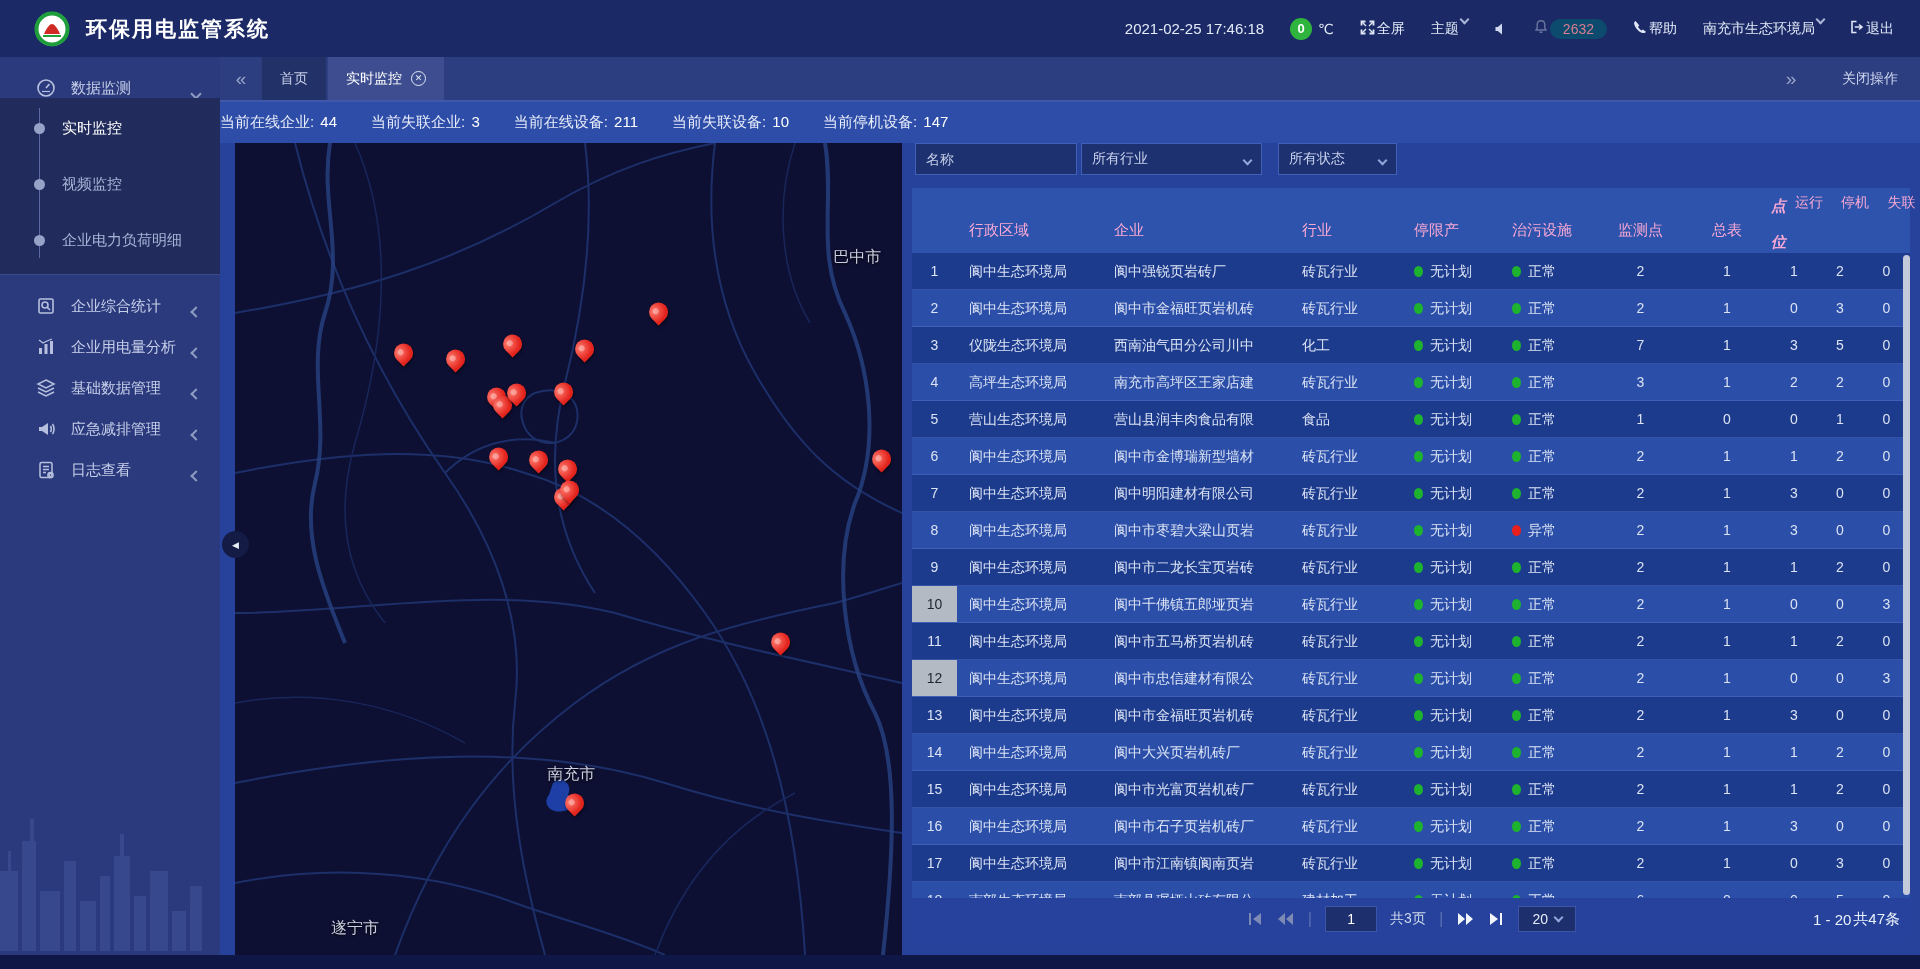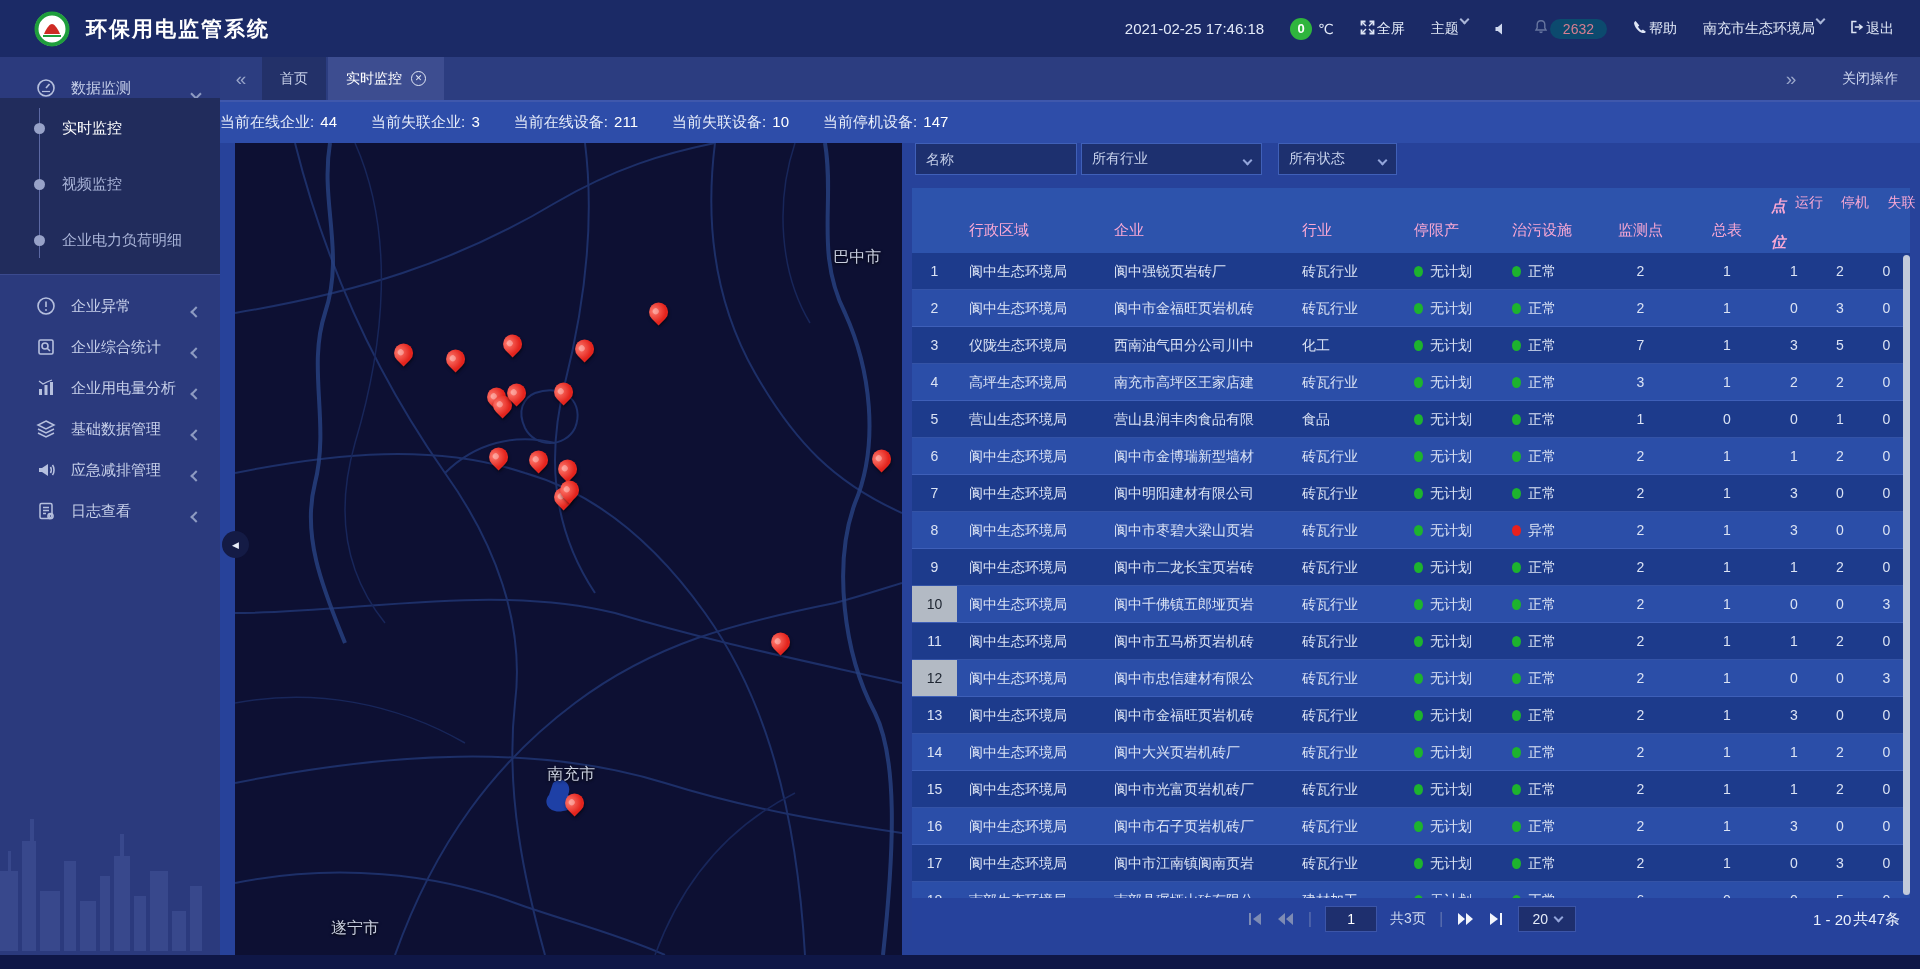--- a/index.html
+++ b/index.html
@@ -198,31 +198,20 @@
           </svg>
         </span>
         <span class="mi-label">数据监测</span>
         <span class="chev chev-down"></span>
       </div>
       <div class="submenu">
         <span class="submenu-line"></span>
         <div class="sub-item active"><span class="dot"></span><span>实时监控</span></div>
         <div class="sub-item"><span class="dot"></span><span>视频监控</span></div>
         <div class="sub-item"><span class="dot"></span><span>企业电力负荷明细</span></div>
-      </div>
-      <div class="menu-item">
-        <span class="mi-icon">
-          <svg width="20" height="20" viewBox="0 0 20 20" fill="none" stroke="#c6cfe9" stroke-width="1.6">
-            <circle cx="10" cy="10" r="8"></circle>
-            <path d="M10 5.5v5.5"></path>
-            <circle cx="10" cy="14" r="0.9" fill="#c6cfe9" stroke="none"></circle>
-          </svg>
-        </span>
-        <span class="mi-label">企业异常</span>
-        <span class="chev chev-left"></span>
       </div>
       <div class="menu-item">
         <span class="mi-icon">
           <svg width="20" height="20" viewBox="0 0 20 20" fill="none" stroke="#c6cfe9" stroke-width="1.6">
             <rect x="3" y="3" width="14" height="14" rx="1.5"></rect>
             <circle cx="9" cy="9" r="3"></circle>
             <path d="M11.2 11.2 14 14"></path>
           </svg>
         </span>
         <span class="mi-label">企业综合统计</span>

